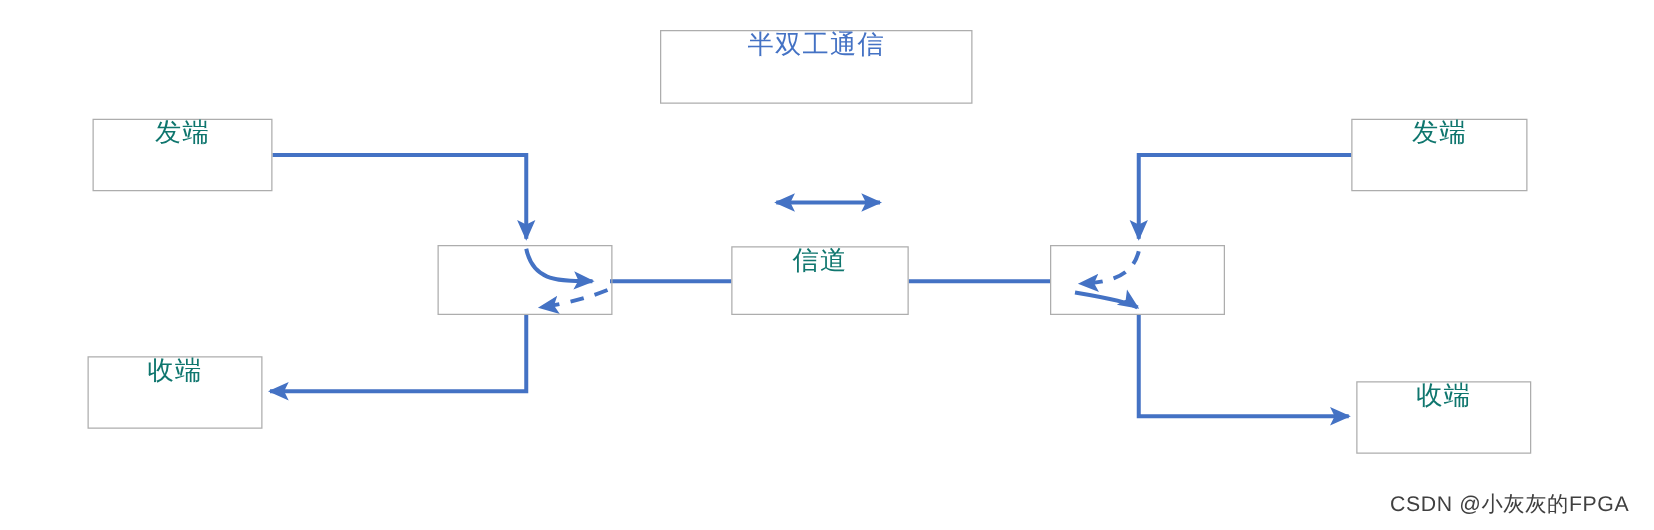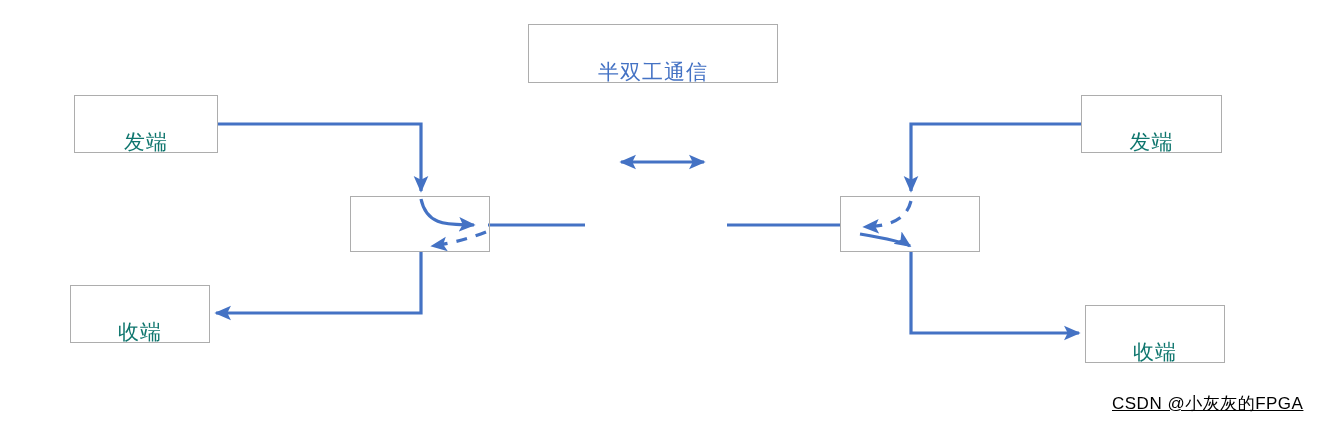--- a/index.html
+++ b/index.html
@@ -25,21 +25,21 @@
     left: 0;
     width: 1323px;
     height: 424px;
   }
   .node-box {
     position: absolute;
     box-sizing: border-box;
     border: 1px solid #adadad;
     background: transparent;
     display: flex;
-    align-items: flex-end;
+    align-items: flex-start;
     justify-content: center;
   }
   .node-label {
     color: #0f766e;
     font-size: 21px;
     letter-spacing: 1px;
     line-height: 1;
     white-space: nowrap;
   }
   .title-label {
@@ -54,25 +54,24 @@
   #switch-left-box { left: 350px; top: 196px; width: 140px; height: 56px; }
   #channel-box { left: 585px; top: 197px; width: 142px; height: 55px; }
   #switch-right-box { left: 840px; top: 196px; width: 140px; height: 56px; }
   #tx-right-box { left: 1081px; top: 95px; width: 141px; height: 58px; }
   #rx-left-box { left: 70px; top: 285px; width: 140px; height: 58px; }
   #rx-right-box { left: 1085px; top: 305px; width: 140px; height: 58px; }
   #watermark {
     position: absolute;
     left: 1112px;
     top: 392px;
-    color: #000000;
+    color: #404040;
     font-size: 17px;
     letter-spacing: 0.5px;
     white-space: nowrap;
-    text-decoration: underline;
   }
 </style>
 </head>
 <body>
 
 <div id="diagram-root">
 
   <svg class="canvas" viewBox="0 0 1323 424">
     <defs>
       <marker id="arrow-blue" viewBox="0 0 10 10" refX="9" refY="5" markerWidth="5.2" markerHeight="5.2" orient="auto-start-reverse">
@@ -111,20 +110,23 @@
   </div>
 
   <div class="node-box" id="tx-left-box">
     <span class="node-label">发端</span>
   </div>
 
   <div class="node-box" id="switch-left-box">
     <span class="node-label"></span>
   </div>
 
+  <div class="node-box" id="channel-box">
+    <span class="node-label">信道</span>
+  </div>
 
   <div class="node-box" id="switch-right-box">
     <span class="node-label"></span>
   </div>
 
   <div class="node-box" id="tx-right-box">
     <span class="node-label">发端</span>
   </div>
 
   <div class="node-box" id="rx-left-box">

